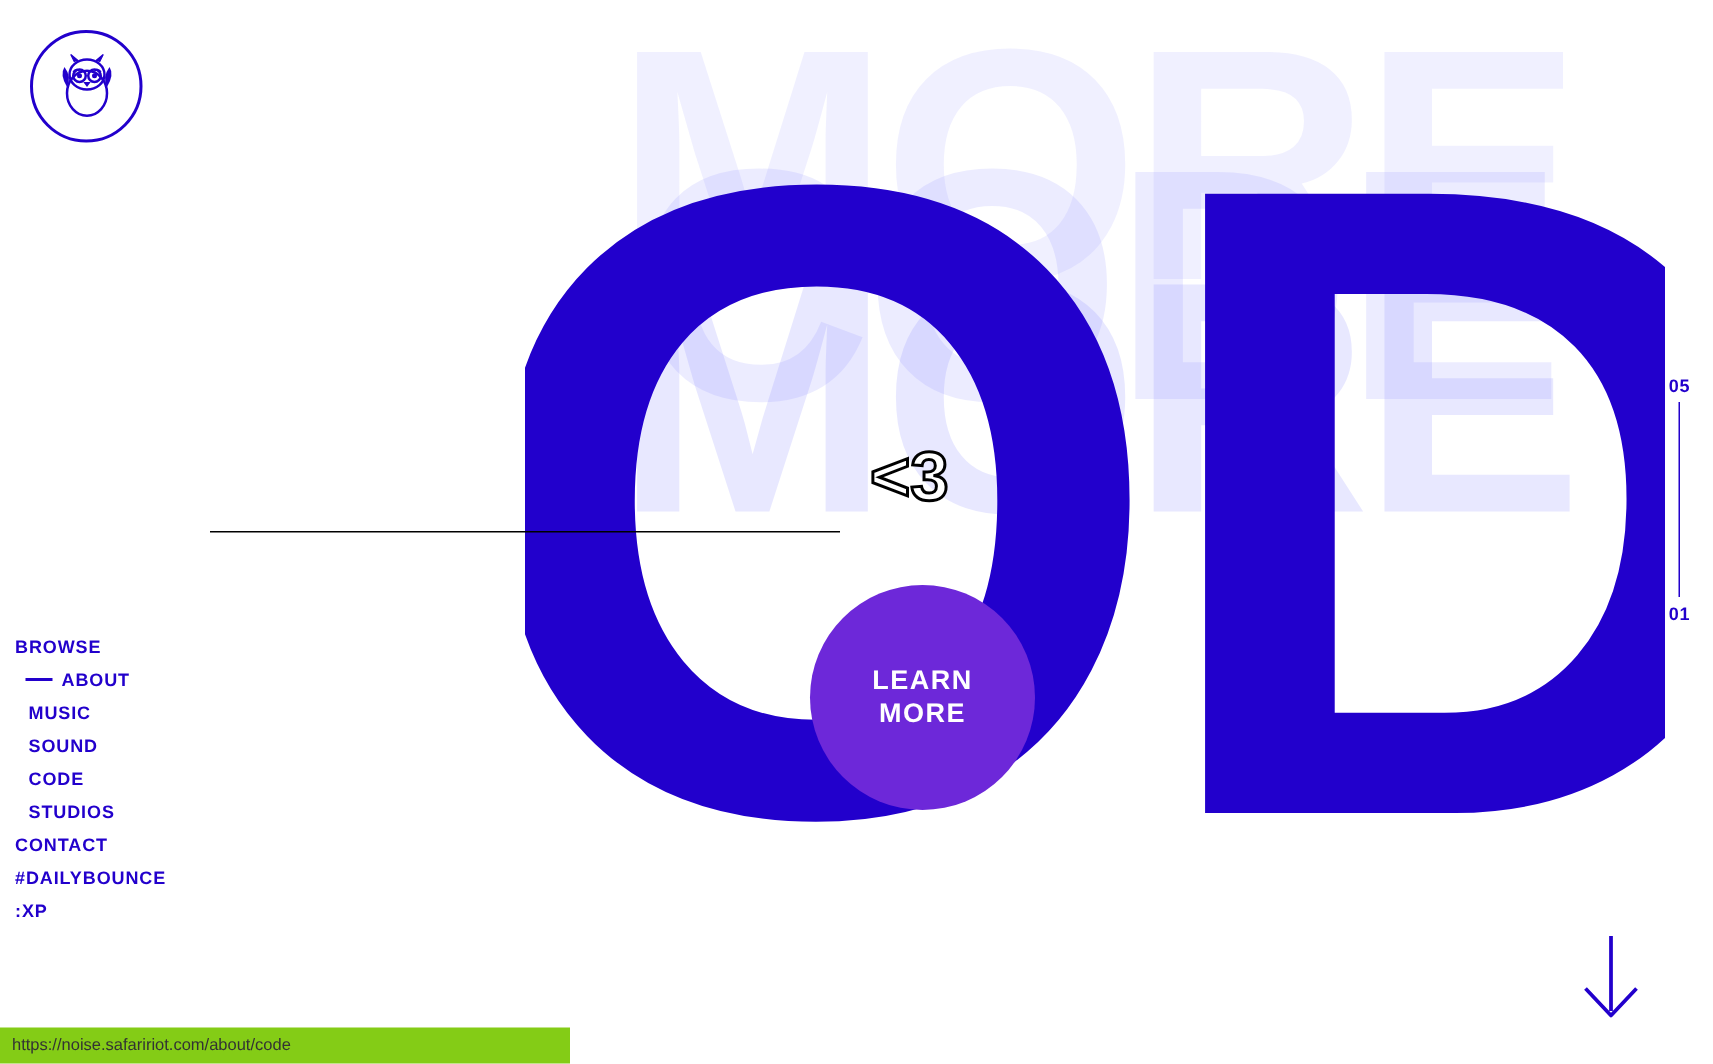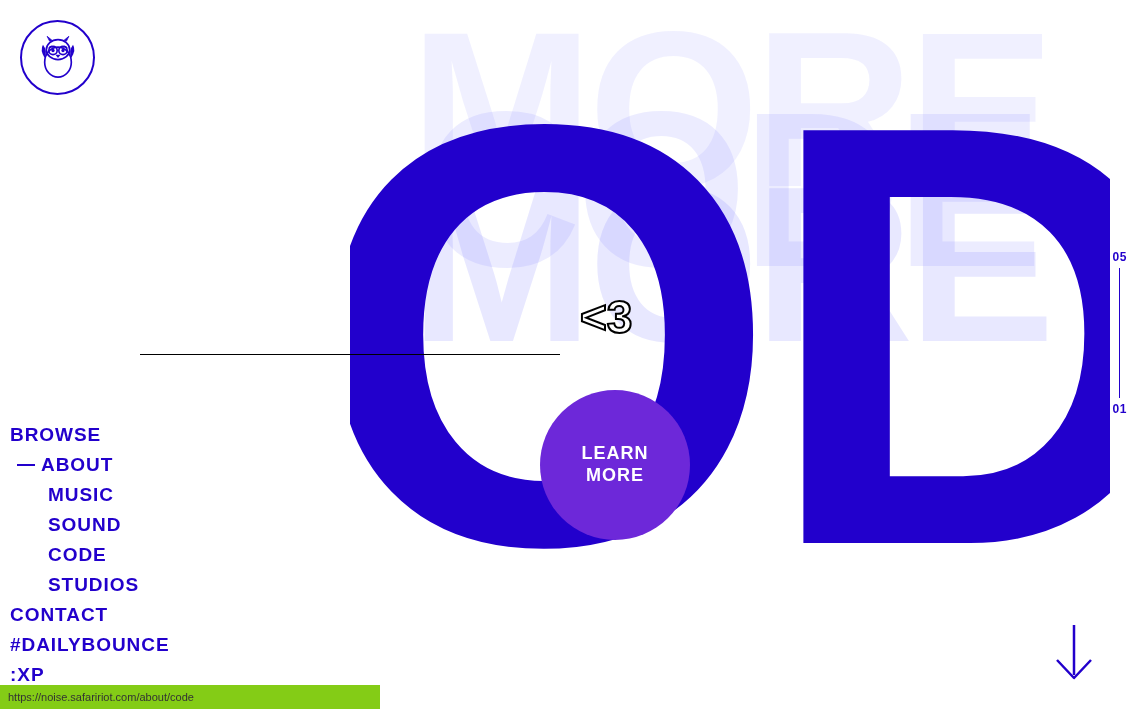--- a/index.html
+++ b/index.html
@@ -33,21 +33,21 @@
       left: 0;
       top: 420px;
       z-index: 100;
       display: flex;
       flex-direction: column;
       gap: 0;
     }
 
     .nav-item {
       color: #2200cc;
-      font-size: 19px;
+      font-size: 12px;
       font-weight: 700;
       letter-spacing: 0.05em;
       padding: 4px 10px;
       cursor: pointer;
       text-transform: uppercase;
     }
 
     .nav-item.active {
       display: flex;
       align-items: center;
@@ -57,21 +57,21 @@
 
     .nav-item.active::before {
       content: '';
       display: inline-block;
       width: 18px;
       height: 2px;
       background: #2200cc;
     }
 
     .nav-sub {
-      padding-left: 48px;
+      padding-left: 19px;
     }
 
     
     .h-line {
       position: absolute;
       top: 354px;
       left: 140px;
       width: 420px;
       height: 1px;
       background: #000000;

